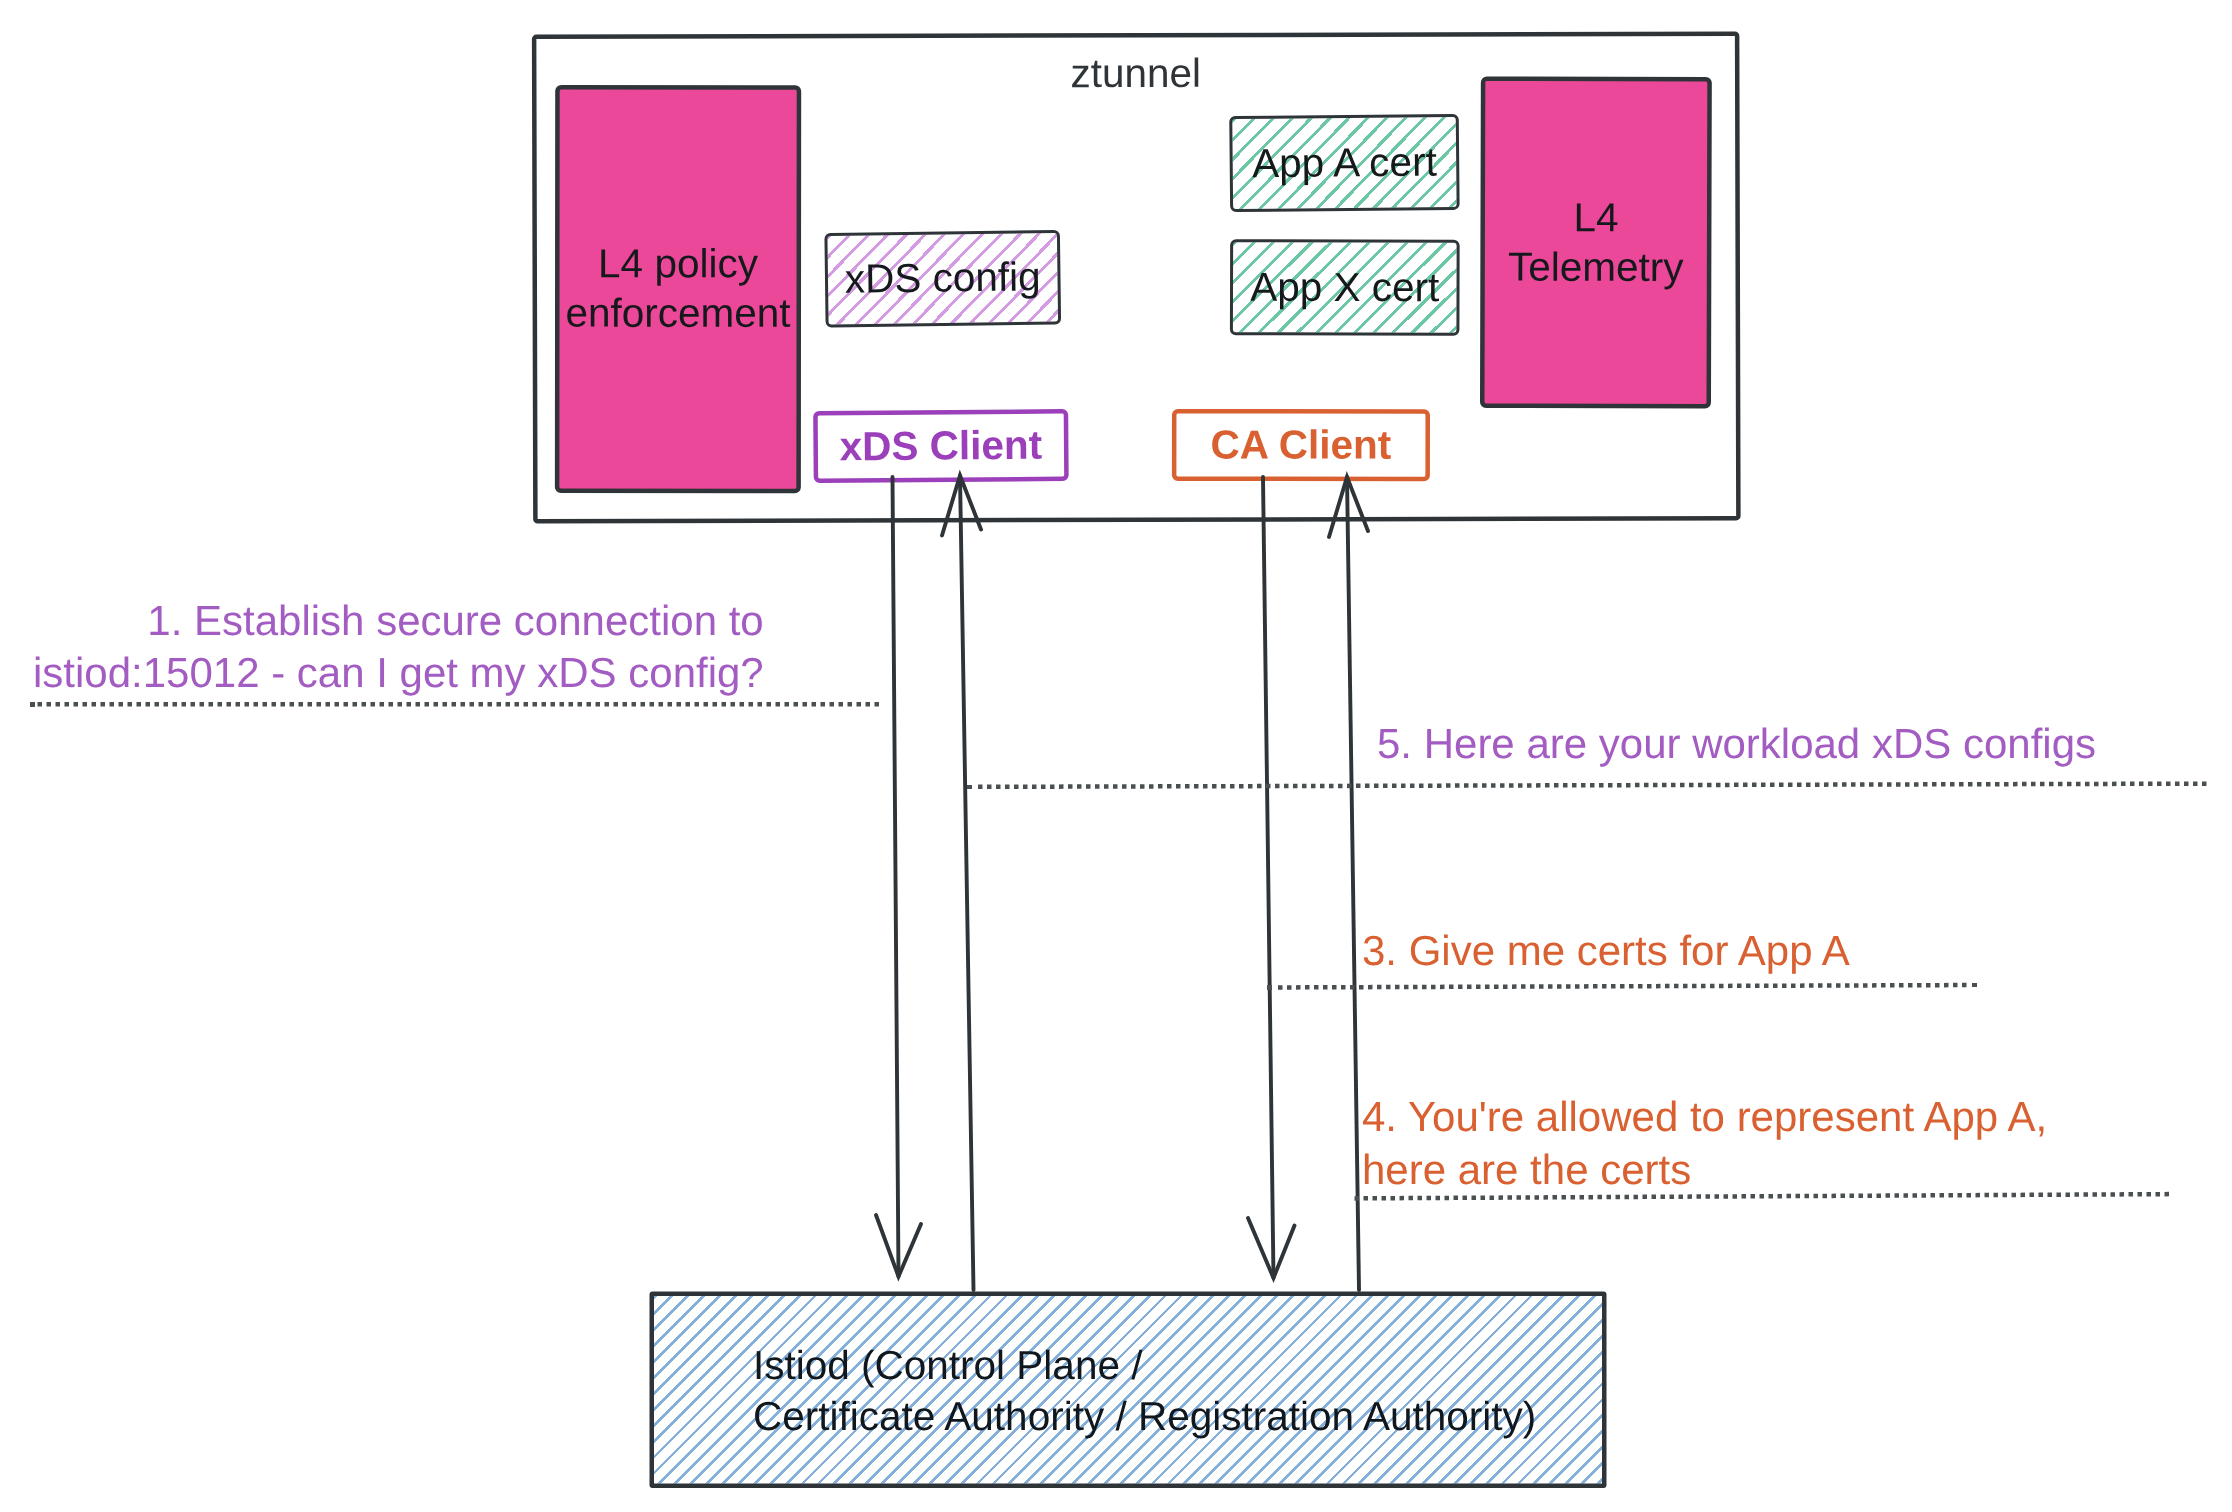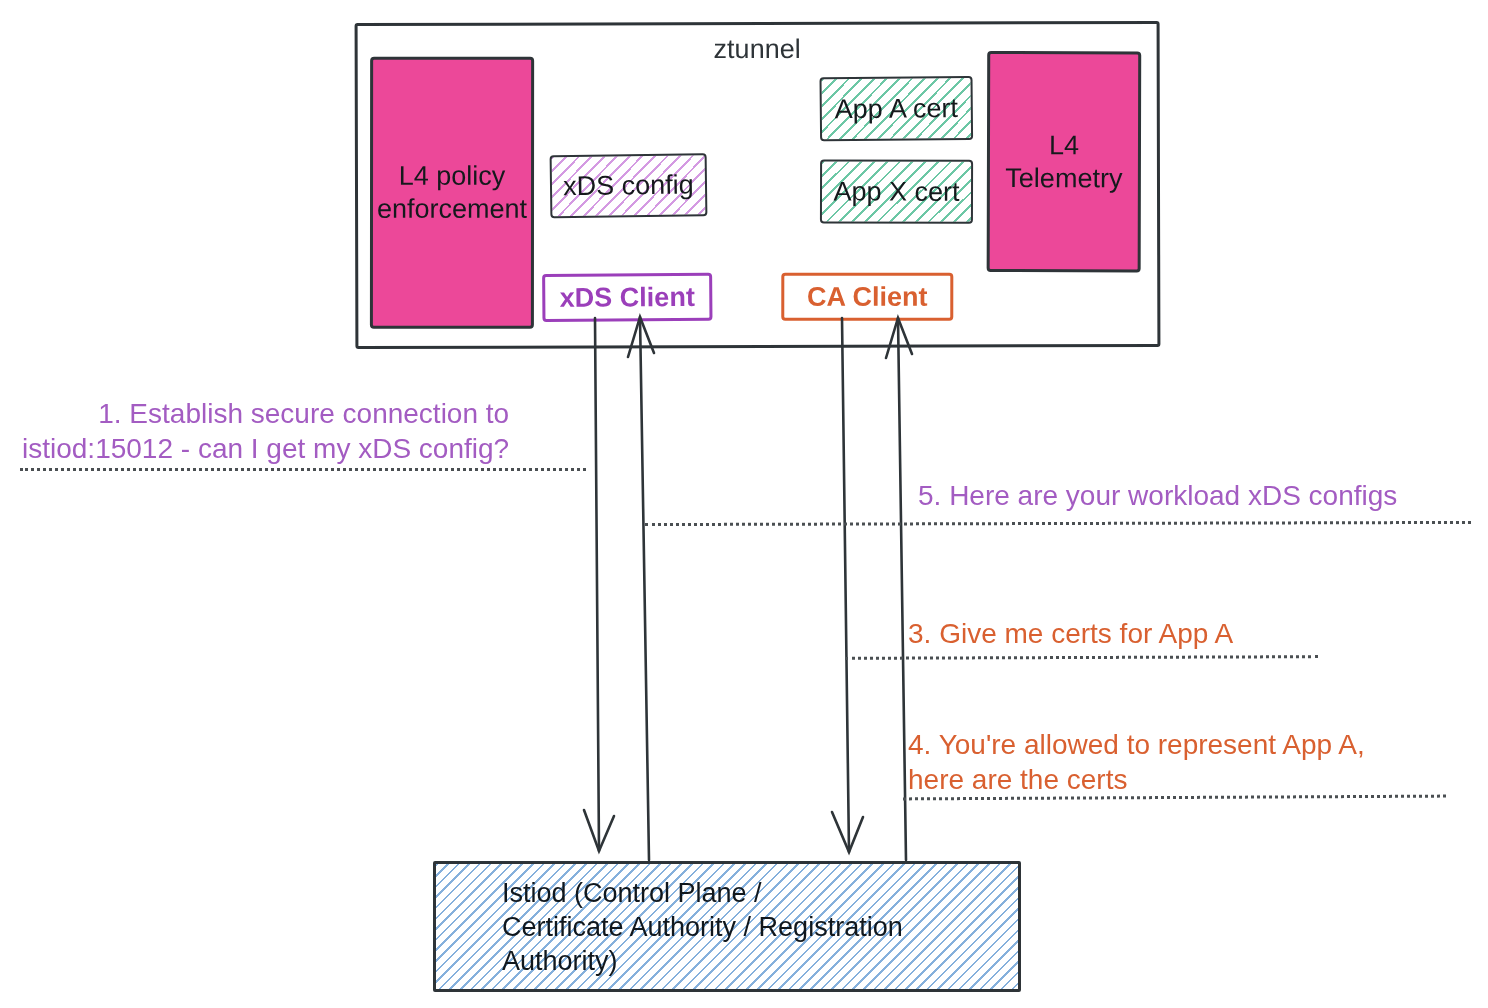--- a/index.html
+++ b/index.html
@@ -96,21 +96,21 @@
   #dotted1{left:20px;top:468px;width:566px;}
   #dotted2{left:645px;top:522px;width:826px;transform:rotate(-0.15deg);}
   #dotted3{left:845px;top:656px;width:473px;transform:rotate(-0.2deg);}
   #dotted4{left:903px;top:796px;width:543px;transform:rotate(-0.3deg);}
   #msg1{left:22px;top:396px;}
   #msg2{left:918px;top:478px;}
   #msg3{left:908px;top:616px;text-align:center;}
   #msg4{left:908px;top:727px;}
   
   .istiod{
-    position:absolute;left:433px;top:861px;width:588px;height:131px;
+    position:absolute;left:433px;top:861px;width:638px;height:131px;
     border:3px solid var(--stroke_dark);
     border-radius:2px;
     box-sizing:border-box;
     background:
       repeating-linear-gradient(135deg, var(--blue_hatch) 0px, var(--blue_hatch) 1.8px, rgba(0,0,0,0) 1.8px, rgba(0,0,0,0) 7.5px),
       #fff;
     display:flex;align-items:center;
   }
   .istiod .label{
     padding-left:66px;

